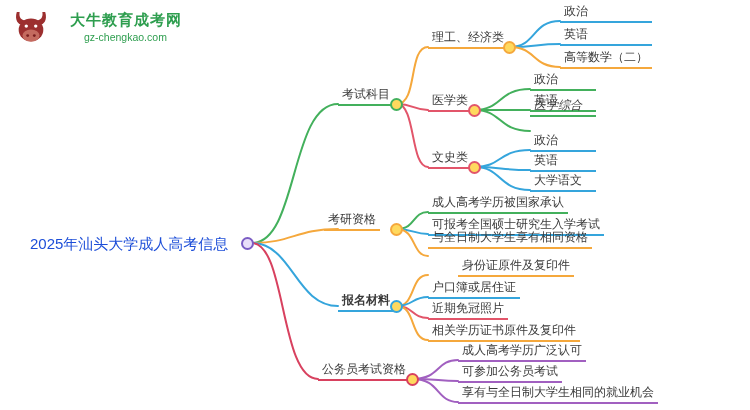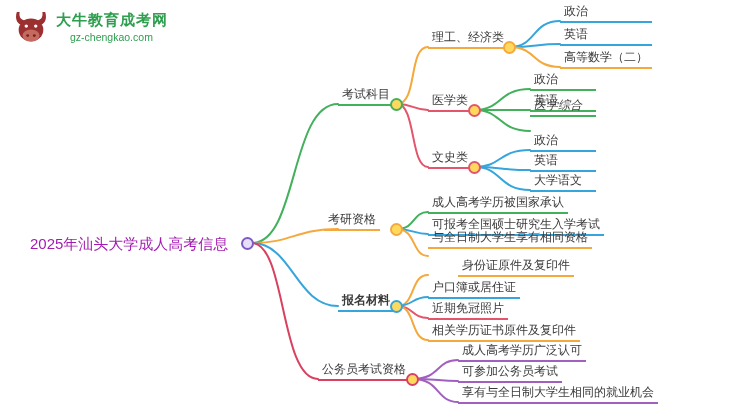--- a/index.html
+++ b/index.html
@@ -7,37 +7,37 @@
     width:750px;height:410px;position:relative;background:#ffffff;
     font-family:"Liberation Sans","DejaVu Sans",sans-serif;overflow:hidden;
   }
   #canvas{position:absolute;inset:0;width:750px;height:410px;}
   svg.edges{position:absolute;left:0;top:0;pointer-events:none;}
   .node{
     position:absolute;font-size:12px;line-height:15px;color:#3a3a3a;
     padding:0 4px 2px 4px;border-bottom:2px solid #999;white-space:nowrap;
   }
   .root-label{
-    position:absolute;font-size:15px;line-height:19px;color:#a21caf;white-space:nowrap;
+    position:absolute;font-size:15px;line-height:19px;color:#1d4ed8;white-space:nowrap;
   }
   .dot{
     position:absolute;width:9px;height:9px;border-radius:50%;
     background:#ffd95e;border:2px solid #999;box-sizing:content-box;
   }
   .c-green{border-color:#43b05c;}
   .c-orange{border-color:#f5a83c;}
   .c-blue{border-color:#35a5dc;}
   .c-red{border-color:#e2556a;}
   .c-purple{border-color:#a160c0;}
   .c-crimson{border-color:#d8415f;}
   .dot.c-rootp{border-color:#7b5cc4;background:#e9defa;}
   .w84{min-width:84px;}
   .w58{min-width:58px;}
   .logo{position:absolute;left:12px;top:10px;display:flex;align-items:flex-start;}
-  .logo-text{margin-left:6px;}
+  .logo-text{margin-left:20px;}
   .logo-title{font-size:15px;font-weight:bold;color:#2e9e4f;letter-spacing:1px;line-height:20px;}
   .logo-sub{font-size:10.5px;color:#2e9e4f;line-height:14px;margin-left:14px;}
 </style>
 </head>
 <body>
 
 <div id="canvas">
 
   <svg class="edges" width="750" height="410" viewBox="0 0 750 410">
     <g fill="none" stroke-width="2" stroke-linecap="round">

